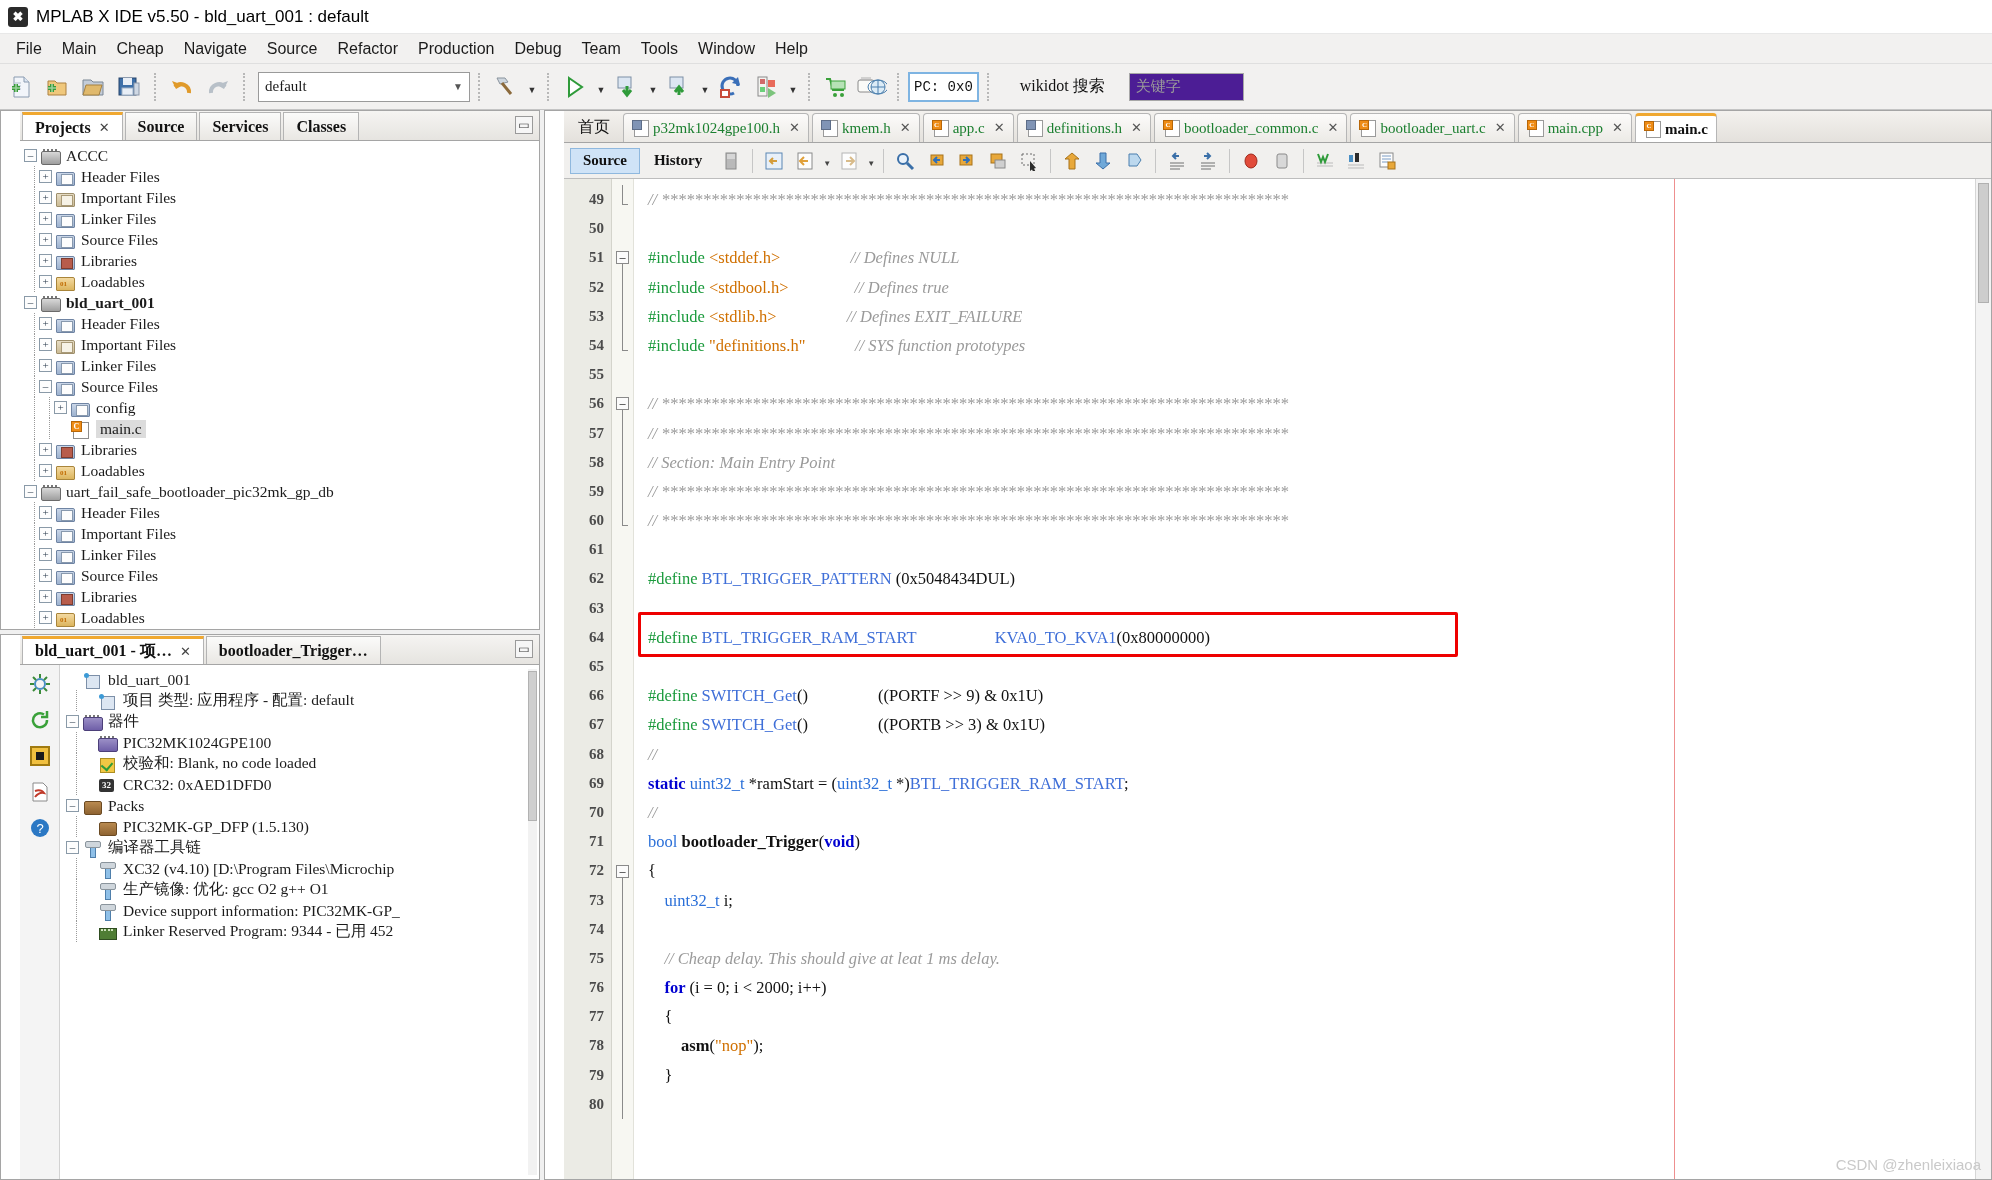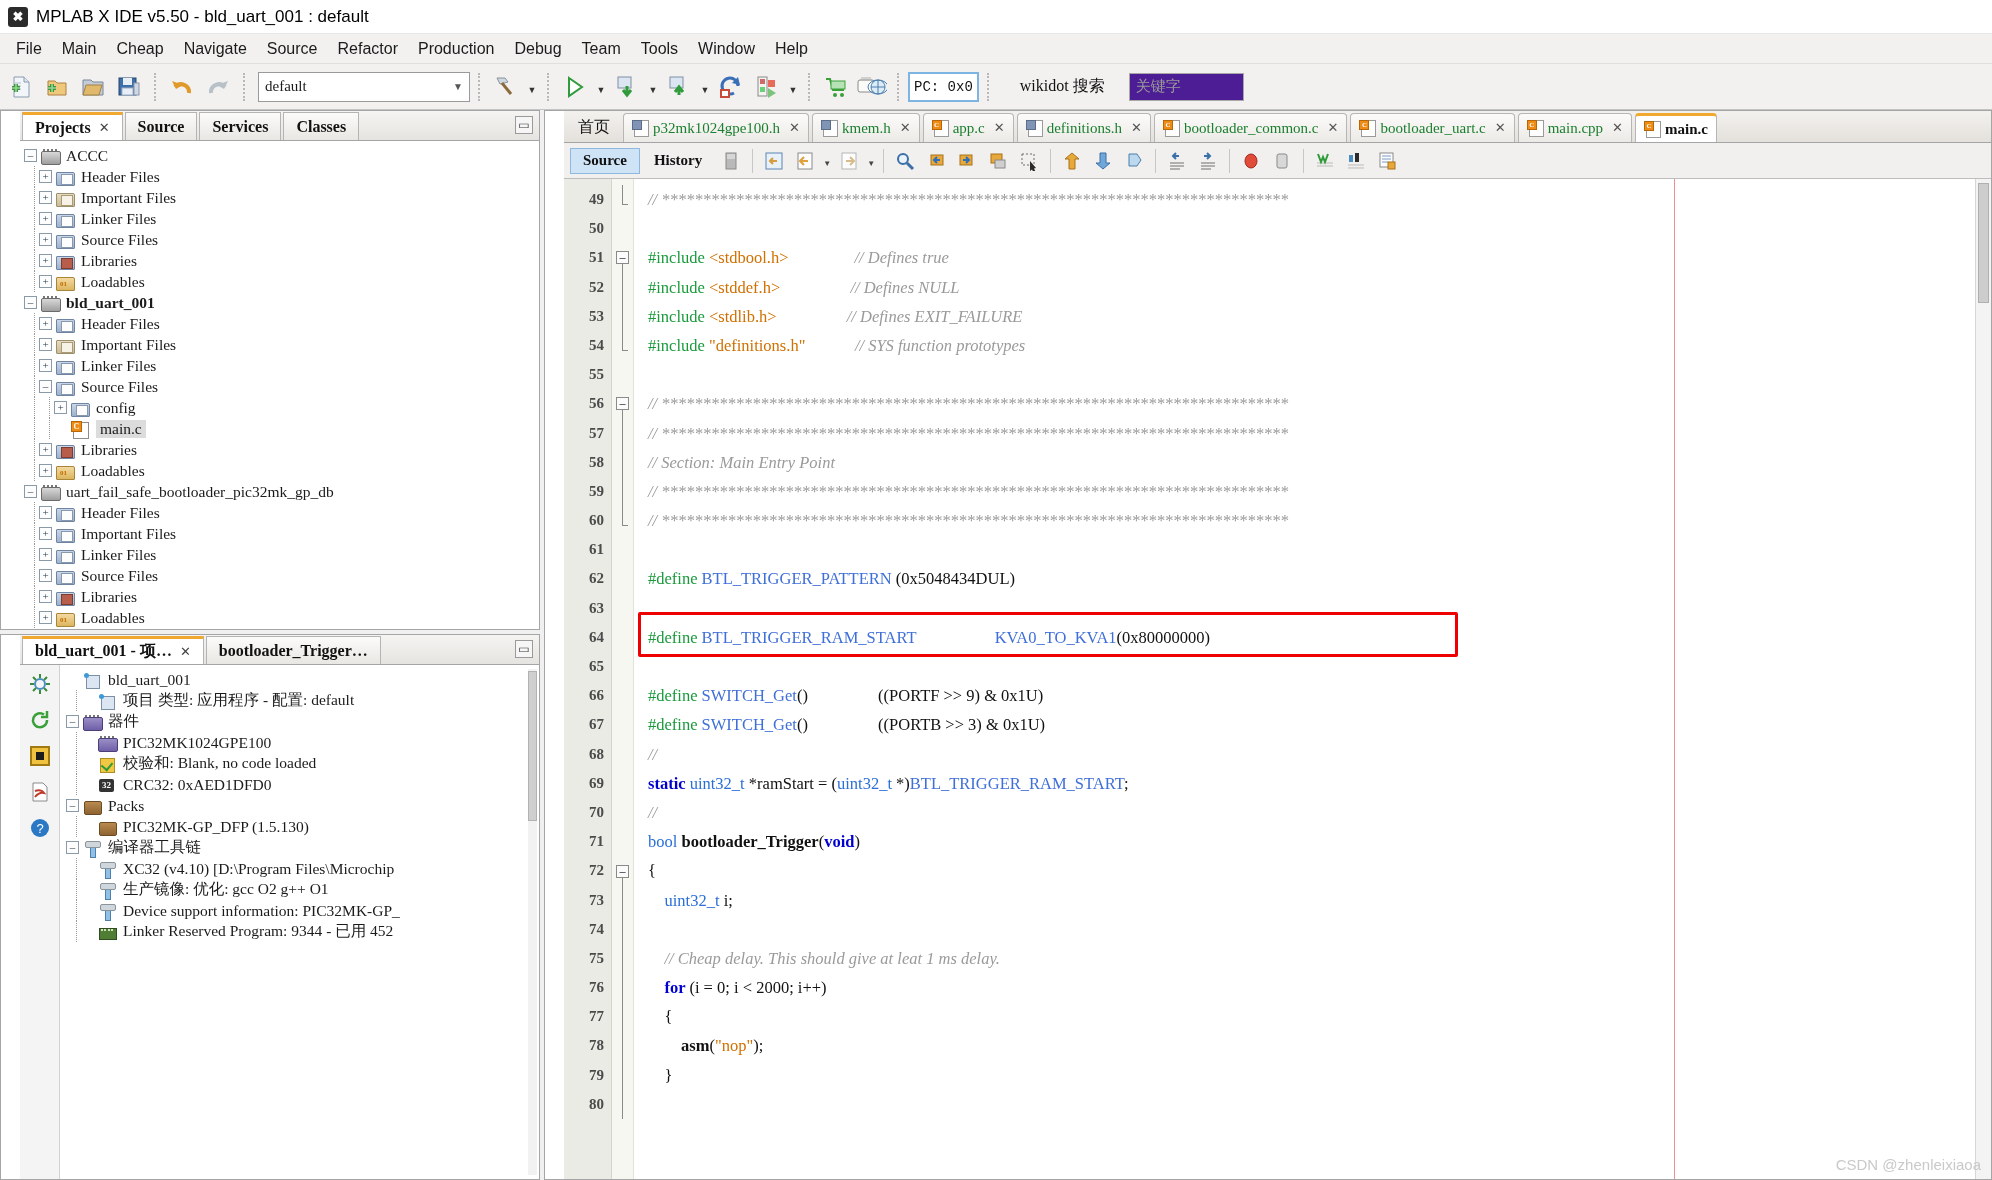--- a/index.html
+++ b/index.html
@@ -1181,22 +1181,22 @@
               <div class="foldline" style="top: 794.4px; height: 29.2px;"></div>
               <div class="foldline" style="top: 823.6px; height: 29.2px;"></div>
               <div class="foldline" style="top: 852.8px; height: 29.2px;"></div>
               <div class="foldline" style="top: 882px; height: 29.2px;"></div>
               <div class="foldline" style="top: 911.2px; height: 29.2px;"></div>
             </div>
           <div class="code-scroll" id="code-scroll">
             <div class="right-margin" style="left:1040px;"></div>
           <div class="cline"><span class="cmt">// ****************************************************************************</span></div>
               <div class="cline">&nbsp;</div>
+              <div class="cline"><span class="pp">#include </span><span class="str">&lt;stddef.h&gt;</span><span class="pln">                 </span><span class="cmt">// Defines NULL</span></div>
               <div class="cline"><span class="pp">#include </span><span class="str">&lt;stdbool.h&gt;</span><span class="pln">                </span><span class="cmt">// Defines true</span></div>
-              <div class="cline"><span class="pp">#include </span><span class="str">&lt;stddef.h&gt;</span><span class="pln">                 </span><span class="cmt">// Defines NULL</span></div>
               <div class="cline"><span class="pp">#include </span><span class="str">&lt;stdlib.h&gt;</span><span class="pln">                 </span><span class="cmt">// Defines EXIT_FAILURE</span></div>
               <div class="cline"><span class="pp">#include </span><span class="str">"definitions.h"</span><span class="pln">            </span><span class="cmt">// SYS function prototypes</span></div>
               <div class="cline">&nbsp;</div>
               <div class="cline"><span class="cmt">// ****************************************************************************</span></div>
               <div class="cline"><span class="cmt">// ****************************************************************************</span></div>
               <div class="cline"><span class="cmt">// Section: Main Entry Point</span></div>
               <div class="cline"><span class="cmt">// ****************************************************************************</span></div>
               <div class="cline"><span class="cmt">// ****************************************************************************</span></div>
               <div class="cline">&nbsp;</div>
               <div class="cline"><span class="pp">#define </span><span class="mac">BTL_TRIGGER_PATTERN</span><span class="pln"> (0x5048434DUL)</span></div>

